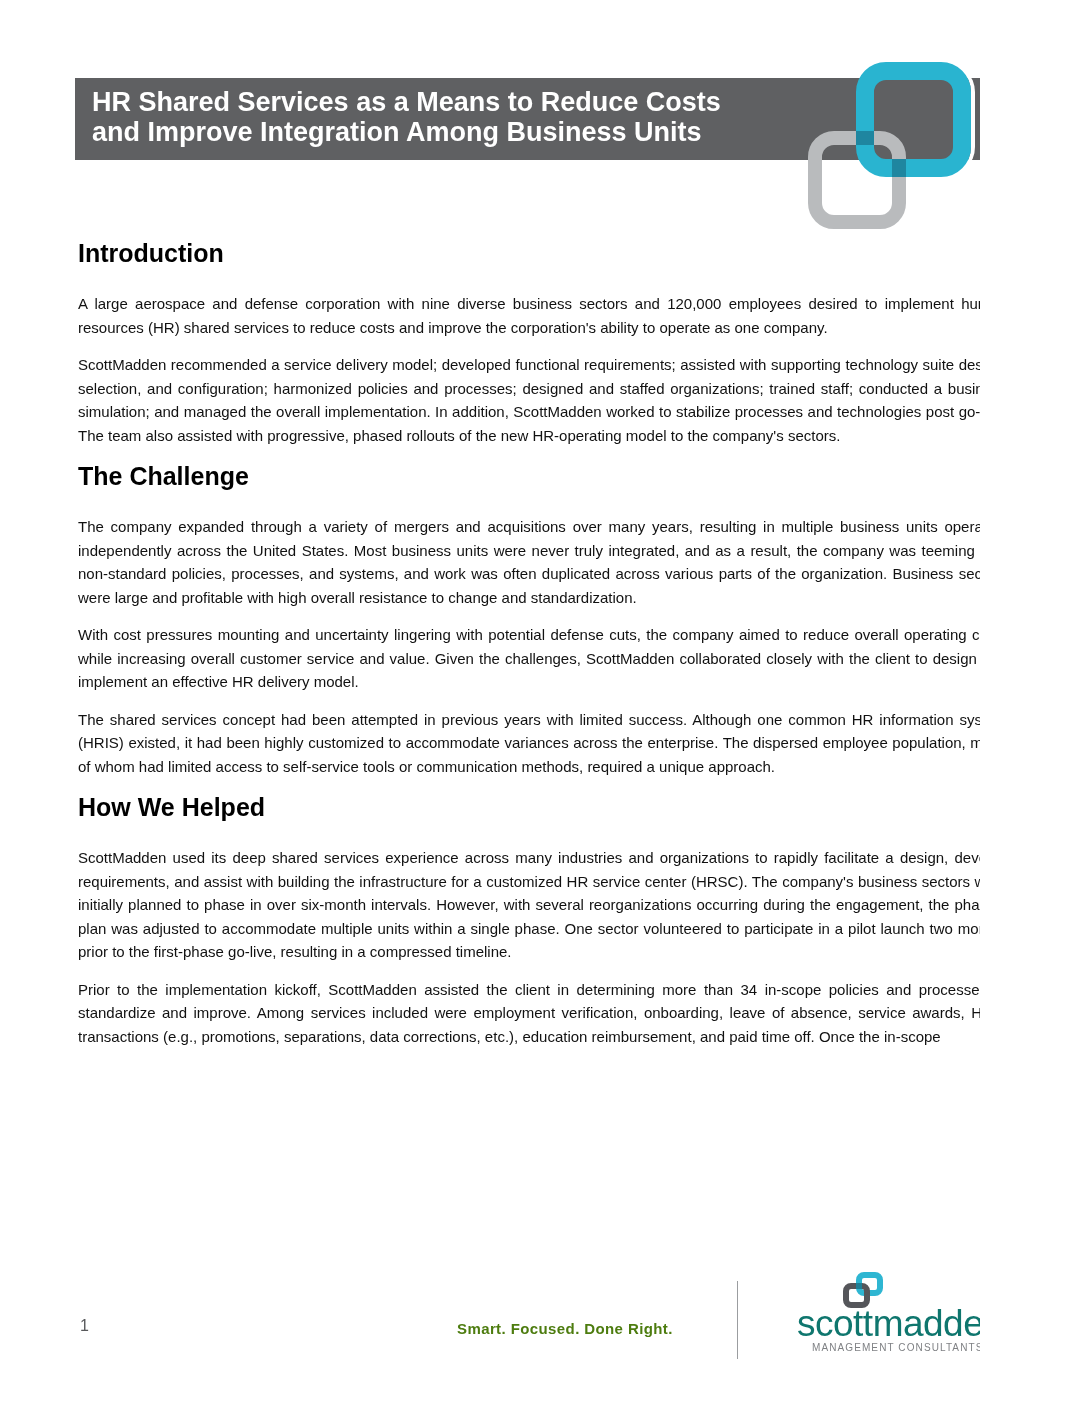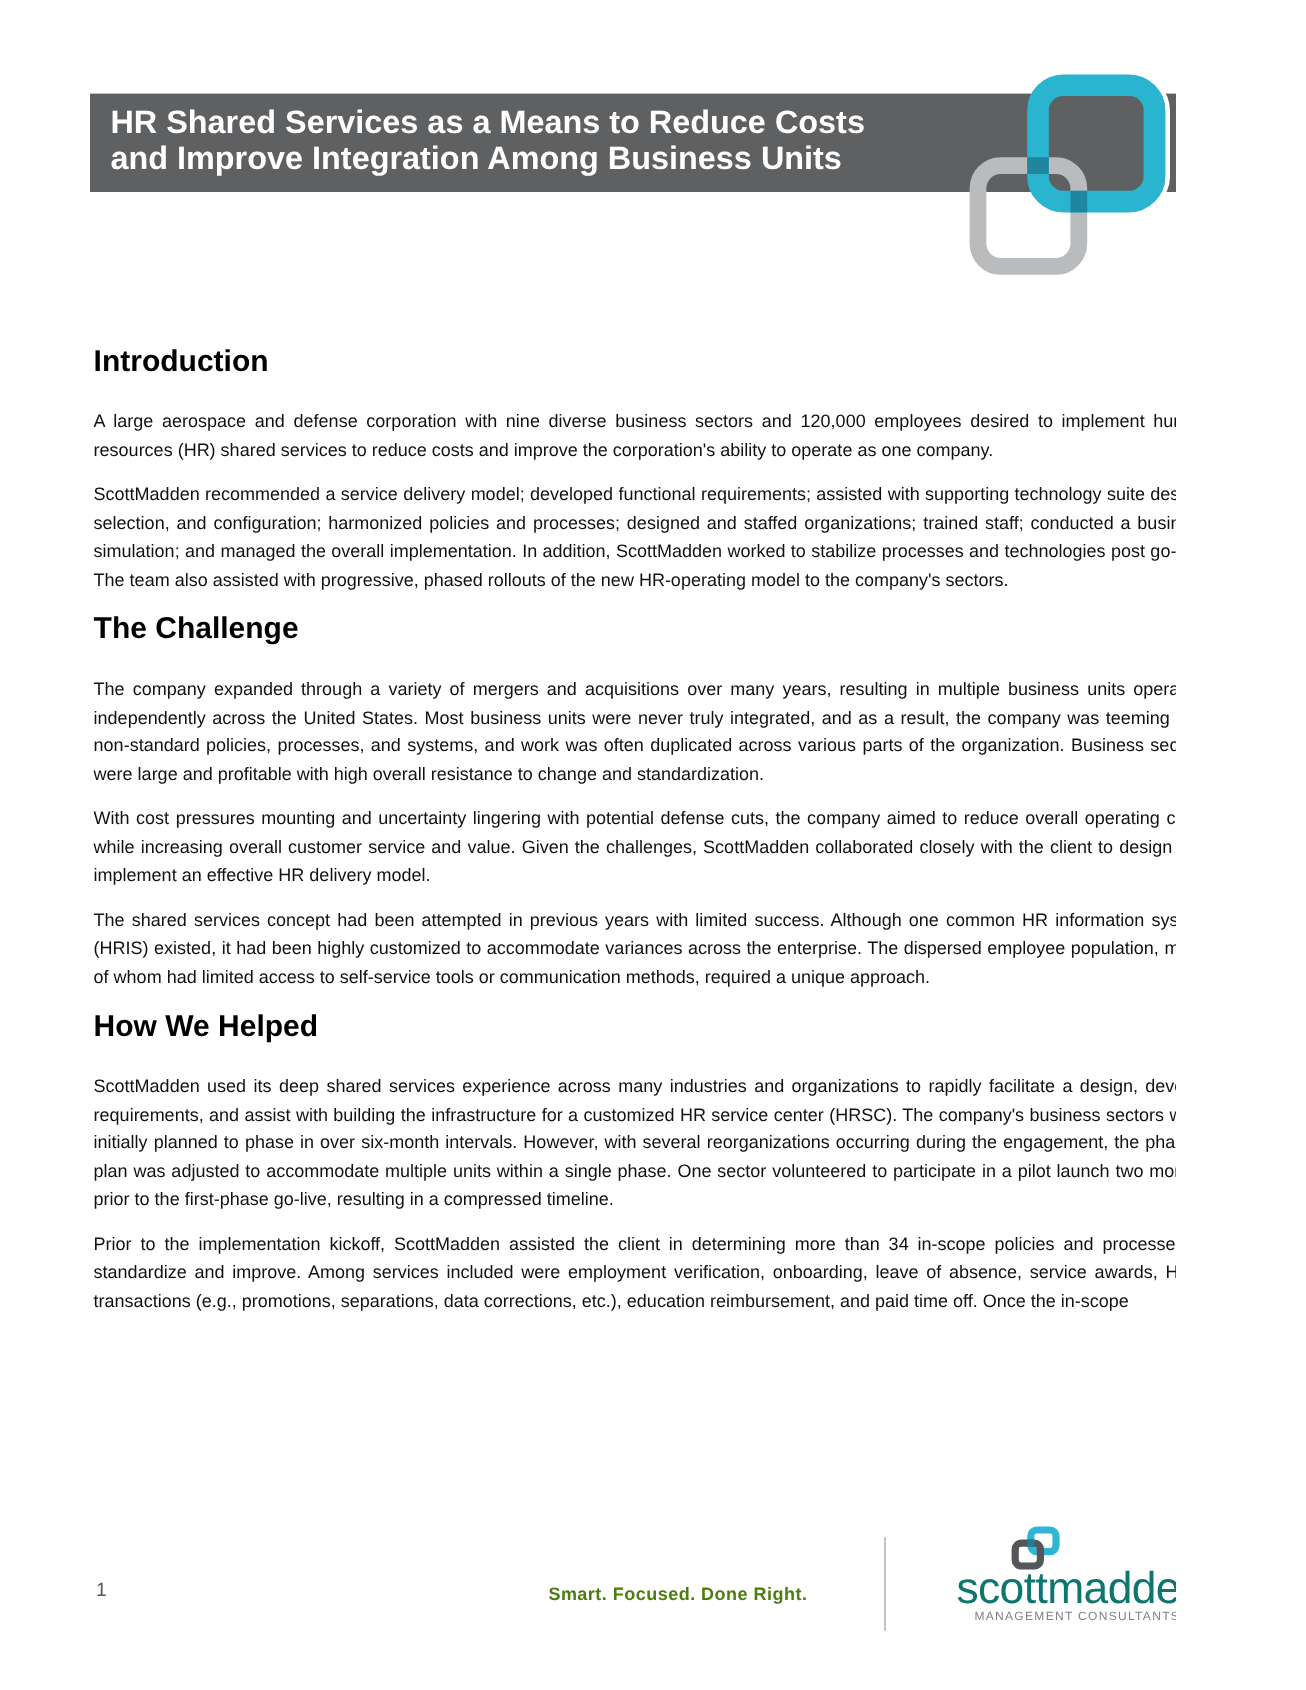--- a/index.html
+++ b/index.html
@@ -43,21 +43,20 @@
   .overlap-patch { position: absolute; background: #1f86a0; z-index: 4; }
   .patch-a { left: 856px; top: 131px; width: 18px; height: 14px; }
   .patch-b { left: 892px; top: 159px; width: 14px; height: 18px; }
 
   
   .content {
     position: absolute;
     left: 78px; top: 238px;
     width: 929px;
     color: #111111;
-    margin-top: 48px;
   }
   .content h2 {
     font-size: 25px;
     font-weight: bold;
     line-height: 30px;
     margin: 8px 0 24px 0;
     color: #000000;
   }
   .content section:first-child h2 { margin-top: 0; }
   .content p {

